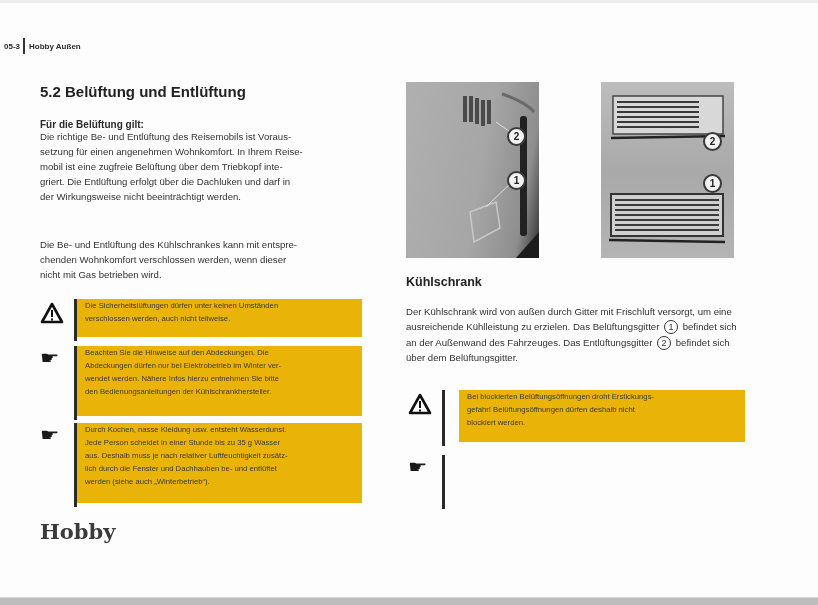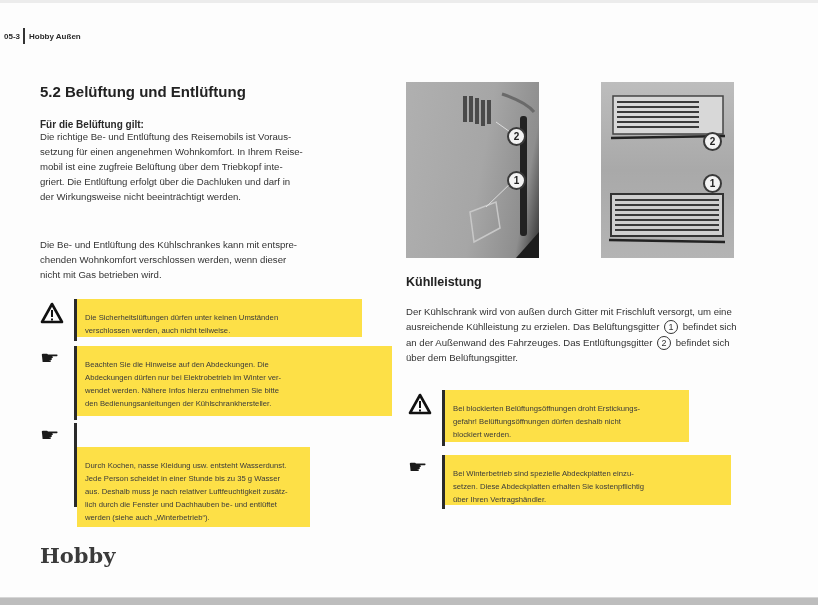--- a/index.html
+++ b/index.html
@@ -4,44 +4,44 @@
 <style>
   html, body { margin: 0; padding: 0; }
   body {
     width: 818px; height: 605px; position: relative; overflow: hidden;
     background: #fdfdfd;
     font-family: "Liberation Sans", sans-serif; color: #2a2a2a;
   }
   .top-edge { position: absolute; left: 0; top: 0; width: 818px; height: 3px; background: #ececec; }
   .bottom-bar { position: absolute; left: 0; top: 597px; width: 818px; height: 8px; background: #bdbdbd; border-top: 1px solid #d6d6d6; }
 
-  .page-header { position: absolute; left: 4px; top: 28px; height: 16px; display: flex; align-items: center; font-size: 8px; font-weight: bold; }
+  .page-header { position: absolute; left: 4px; top: 38px; height: 16px; display: flex; align-items: center; font-size: 8px; font-weight: bold; }
   .page-header .pnum { padding-right: 3px; }
   .page-header .sep { width: 2px; height: 16px; background: #333; margin-right: 4px; }
 
   .h1 { position: absolute; left: 40px; top: 83px; font-size: 15px; font-weight: bold; color: #222; }
   .sub { position: absolute; left: 40px; top: 119px; font-size: 10px; font-weight: bold; }
   .para { position: absolute; font-size: 9.6px; line-height: 15px; color: #333; white-space: pre-line; }
   .p1 { left: 40px; top: 129px; width: 330px; }
   .p2 { left: 40px; top: 237px; width: 330px; }
 
   .note { position: absolute; display: flex; }
   .note .icon { width: 34px; display: flex; justify-content: flex-start; padding-top: 3px; }
   .note .bar { width: 3px; background: #2a2a2a; }
-  .note .box { background: #fde047; font-size: 7.7px; line-height: 13px; color: #3a3a3a; padding: 12px 8px; white-space: pre-line; box-sizing: border-box; }
+  .note .box { background: #eab308; font-size: 7.7px; line-height: 13px; color: #3a3a3a; padding: 0 8px; white-space: pre-line; box-sizing: border-box; }
 
   .n1 { left: 40px; top: 299px; } .n1 .box { width: 285px; height: 38px; } .n1 .bar { height: 42px; }
-  .n2 { left: 40px; top: 346px; } .n2 .box { width: 315px; height: 70px; } .n2 .bar { height: 74px; }
-  .n3 { left: 40px; top: 423px; } .n3 .box { width: 233px; height: 80px; margin-top: 24px; } .n3 .bar { height: 84px; }
-  .n4 { left: 408px; top: 390px; } .n4 .box { width: 244px; height: 52px; } .n4 .bar { height: 56px; }
+  .n2 { left: 40px; top: 346px; } .n2 .box { width: 285px; height: 70px; } .n2 .bar { height: 74px; }
+  .n3 { left: 40px; top: 423px; } .n3 .box { width: 285px; height: 80px; } .n3 .bar { height: 84px; }
+  .n4 { left: 408px; top: 390px; } .n4 .box { width: 286px; height: 52px; margin-left: 14px; } .n4 .bar { height: 56px; }
   .n5 { left: 408px; top: 455px; } .n5 .box { width: 286px; height: 50px; } .n5 .bar { height: 54px; }
 
   .hand { font-size: 18px; line-height: 18px; color: #1a1a1a; transform: scaleX(1.2); transform-origin: left; }
 
-  .logo { position: absolute; left: 40px; top: 519px; font-family: "DejaVu Serif", serif; font-weight: bold; font-size: 21px; color: #3a3a3a; margin-top: 24px; }
+  .logo { position: absolute; left: 40px; top: 519px; font-family: "DejaVu Serif", serif; font-weight: bold; font-size: 21px; color: #3a3a3a; }
 
   .photo { position: absolute; overflow: hidden; }
   .photo1 { left: 406px; top: 82px; width: 133px; height: 176px; background: linear-gradient(100deg, #b0b0b0 0%, #a6a6a6 55%, #8e8e8e 85%, #2e2e2e 100%); }
   .photo2 { left: 601px; top: 82px; width: 133px; height: 176px; background: linear-gradient(180deg, #bdbdbd 0%, #a9a9a9 50%, #b4b4b4 100%); }
   .callout { position: absolute; width: 15px; height: 15px; border-radius: 50%; background: #f3f3f3; border: 2px solid #3a3a3a; font-size: 10px; font-weight: bold; text-align: center; line-height: 15px; color: #222; }
 
   .kh-title { position: absolute; left: 406px; top: 275px; font-size: 12.5px; font-weight: bold; color: #222; }
   .kh-para { position: absolute; left: 406px; top: 304px; width: 340px; font-size: 9.6px; line-height: 15.3px; color: #333; }
   .circ { display: inline-block; width: 12px; height: 12px; border: 1px solid #333; border-radius: 50%; font-size: 9px; line-height: 12px; text-align: center; margin: 0 2px; }
 </style>
@@ -146,21 +146,21 @@
         <line x1="14" y1="138" x2="118" y2="138"></line>
         <line x1="14" y1="143" x2="118" y2="143"></line>
         <line x1="14" y1="148" x2="118" y2="148"></line>
     </g>
     <line x1="8" y1="158" x2="124" y2="160" stroke="#222" stroke-width="2.5"></line>
   </svg>
   <div class="callout" style="left:102px;top:50px">2</div>
   <div class="callout" style="left:102px;top:92px">1</div>
 </div>
 
-<div class="kh-title">Kühlleistung</div>
+<div class="kh-title">Kühlschrank</div>
 <div class="kh-para">
   <span>Der Kühlschrank wird von außen durch Gitter mit Frischluft versorgt, um eine ausreichende Kühlleistung zu erzielen. Das Belüftungsgitter</span>
   <span class="circ">1</span>
   <span>befindet sich an der Außenwand des Fahrzeuges. Das Entlüftungsgitter</span>
   <span class="circ">2</span>
   <span>befindet sich über dem Belüftungsgitter.</span>
 </div>
 
 <div class="note n4">
   <div class="icon">
@@ -174,18 +174,15 @@
   <div class="box">Bei blockierten Belüftungsöffnungen droht Erstickungs-
 gefahr! Belüftungsöffnungen dürfen deshalb nicht
 blockiert werden.</div>
 </div>
 
 <div class="note n5">
   <div class="icon">
       <span class="hand">☛</span>
     </div>
   <div class="bar"></div>
-  <div class="box">Bei Winterbetrieb sind spezielle Abdeckplatten einzu-
-setzen. Diese Abdeckplatten erhalten Sie kostenpflichtig
-über Ihren Vertragshändler.</div>
 </div>
 
 <div class="bottom-bar"></div>
 
 </body></html>

